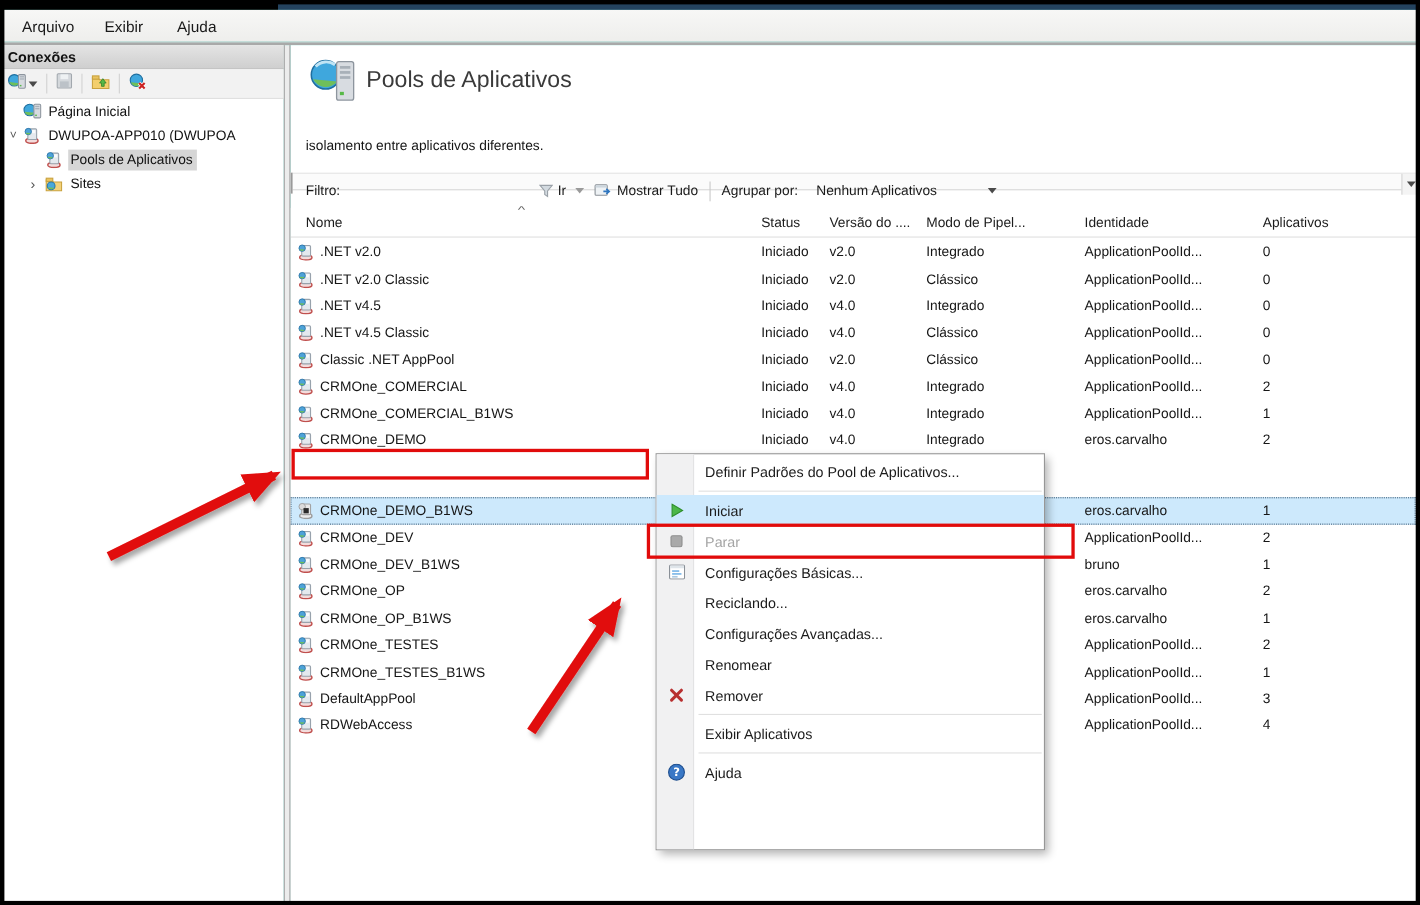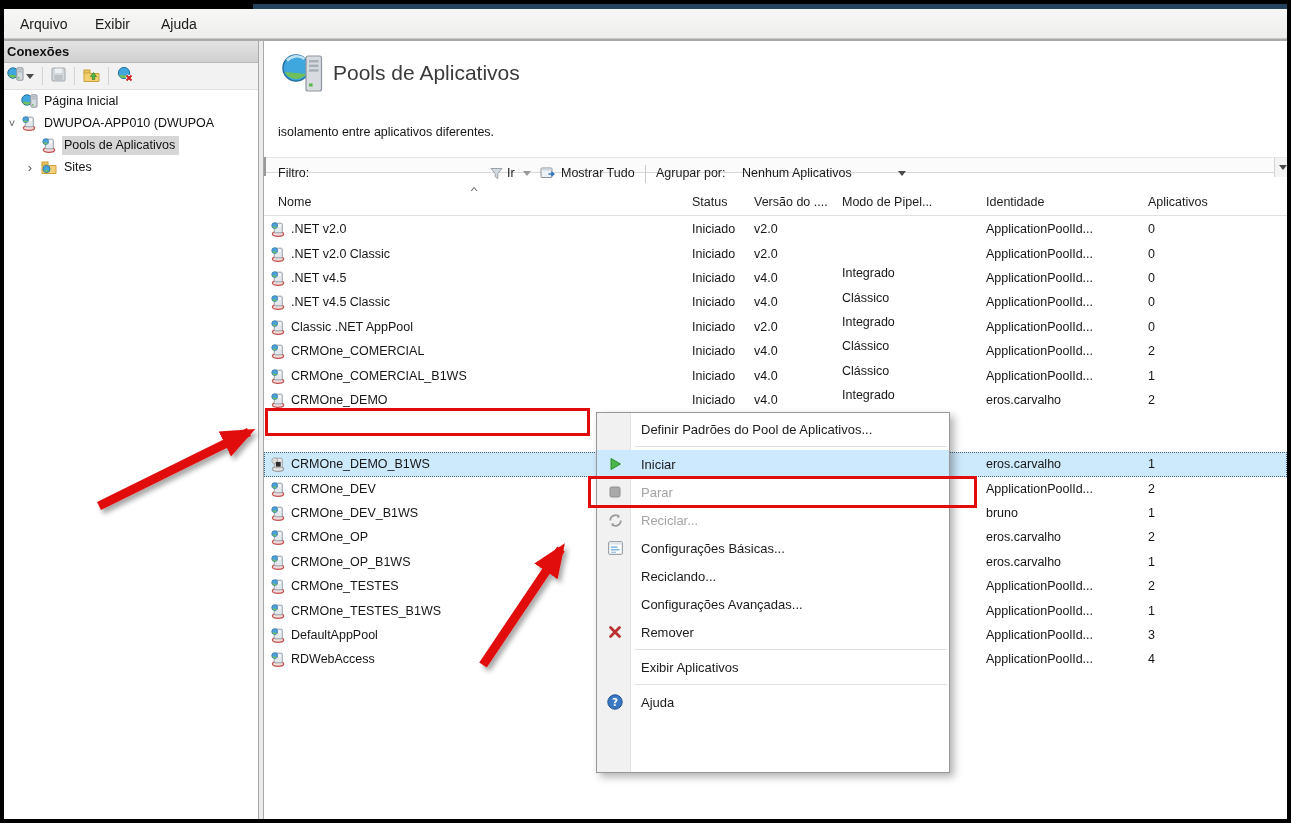--- a/index.html
+++ b/index.html
@@ -54,21 +54,21 @@
   .lheader .hl { position:absolute; top:0; height:26px; line-height:26px; font-size:12.5px; color:#1c1c1c; }
   .sortmark { position:absolute; left:208px; top:-3px; font-size:9px; color:#666; transform:scaleX(1.6); }
 
   
   .namecol-tint { top:216px; left:264px; width:422px; bottom:4px; background:#f7f7f7; z-index:1; }
   .colsep { position:absolute; top:192px; bottom:4px; width:1px; background:#ececec; z-index:1; }
   .rows { top:217px; left:264px; right:4px; z-index:2; }
   .lrow { position:relative; height:24.4px; }
   .lrow .cell { position:absolute; top:0; height:24.4px; display:flex; align-items:center; font-size:12.5px; color:#161616; white-space:nowrap; }
   .c-name { left:6px; } .c-status { left:428px; } .c-version { left:490px; }
-  .c-pipeline { left:578px;margin-top:44px; } .c-identity { left:722px; } .c-apps { left:884px; }
+  .c-pipeline { left:578px; } .c-identity { left:722px; } .c-apps { left:884px; }
   .pool-icon { display:inline-flex; margin-right:5px; }
   .lrow.selected { background:#cde9fc; outline:1px dotted #41637e; outline-offset:-1px;margin-top:40px; }
 
   
   .cmenu { left:596px; top:412px; width:354px; height:361px; background:#fff; border:1px solid #979797; box-shadow:4px 4px 8px rgba(0,0,0,0.3); z-index:10; padding-top:2px; }
   .cmenu .gutter { position:absolute; left:0; top:0; bottom:0; width:34px; background:#f1f1f2; border-right:1px solid #e3e3e4; }
   .mrow { position:relative; height:28px; display:flex; align-items:center; padding-left:44px; font-size:13px; color:#1b1b1b; }
   .mrow .micon { position:absolute; left:8px; width:20px; display:flex; justify-content:center; }
   .mrow.disabled { color:#a5a5a5; }
   .mrow.highlight { background:#cde9fd; }
@@ -595,50 +595,43 @@
     <span>Iniciar</span>
   </div>
       <div class="mrow disabled">
     <span class="micon">
           <svg width="12" height="12" viewBox="0 0 12 12">
             <rect x="1" y="1" width="10" height="10" rx="1.5" fill="#a9a9a9" stroke="#8e8e8e"></rect>
           </svg>
         </span>
     <span>Parar</span>
   </div>
-      <div class="mrow disabled">
-    <span class="micon">
-          <svg width="15" height="15" viewBox="0 0 15 15">
-            <path d="M12.8 7.5 a5.3 5.3 0 0 1 -9 3.8" stroke="#9b9b9b" stroke-width="1.7" fill="none"></path>
-            <path d="M2.2 7.5 a5.3 5.3 0 0 1 9 -3.8" stroke="#9b9b9b" stroke-width="1.7" fill="none"></path>
-            <path d="M10.3 1.6 l1.5 2.6 -3 .5 Z" fill="#9b9b9b"></path>
-            <path d="M4.7 13.4 l-1.5-2.6 3-.5 Z" fill="#9b9b9b"></path>
-          </svg>
-        </span>
-    <span>Reciclar...</span>
-  </div>
       <div class="mrow">
     <span class="micon">
           <svg width="15" height="14" viewBox="0 0 15 14">
             <rect x="0.7" y="0.7" width="13.6" height="12.6" rx="1" fill="#fff" stroke="#8a9097"></rect>
             <rect x="1.2" y="1.2" width="12.6" height="2.4" fill="#dfe5ea"></rect>
             <rect x="3" y="5.4" width="6.5" height="1.5" fill="#7ab6e8"></rect>
             <rect x="3" y="8" width="8.5" height="1.5" fill="#7ab6e8"></rect>
             <rect x="3" y="10.6" width="5" height="1.5" fill="#aac8e0"></rect>
           </svg>
         </span>
     <span>Configurações Básicas...</span>
   </div>
       <div class="mrow">
     <span class="micon"></span>
     <span>Reciclando...</span>
   </div>
       <div class="mrow">
     <span class="micon"></span>
     <span>Configurações Avançadas...</span>
+  </div>
+      <div class="mrow">
+    <span class="micon"></span>
+    <span>Renomear</span>
   </div>
       <div class="mrow">
     <span class="micon">
           <svg width="14" height="14" viewBox="0 0 14 14">
             <path d="M2.5 2.5 L11.5 11.5 M11.5 2.5 L2.5 11.5" stroke="#b83030" stroke-width="2.8" stroke-linecap="round"></path>
           </svg>
         </span>
     <span>Remover</span>
   </div>
       <div class="msep"></div>

